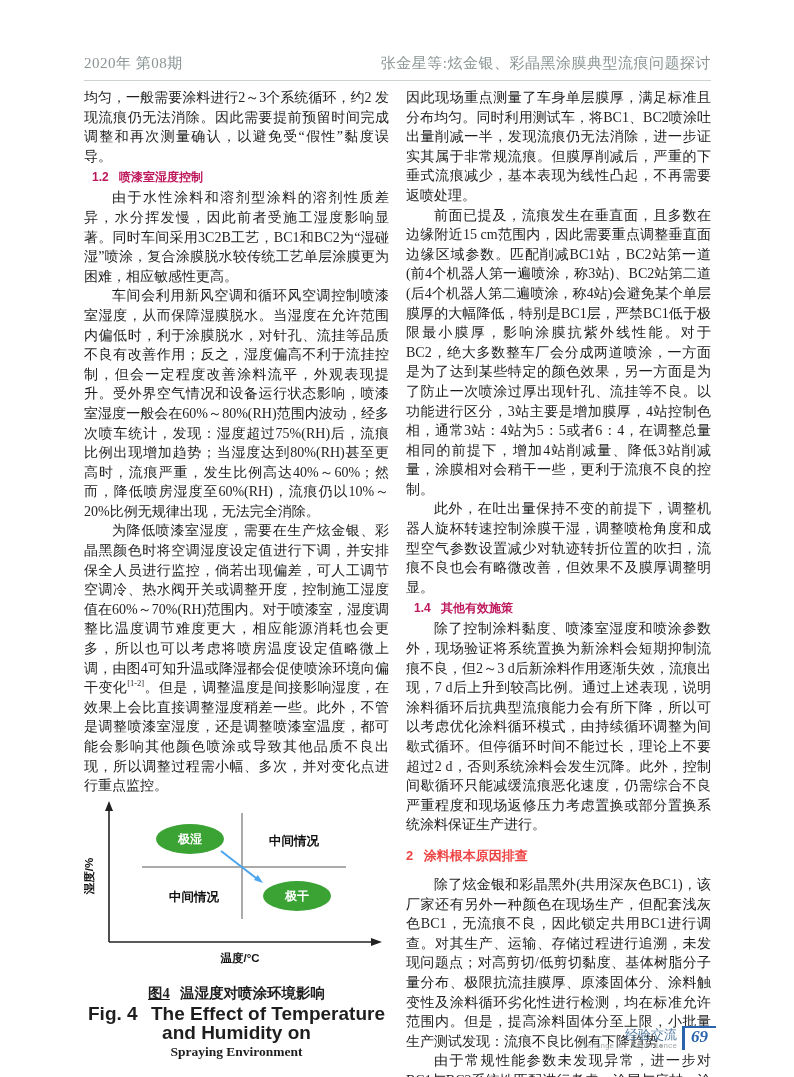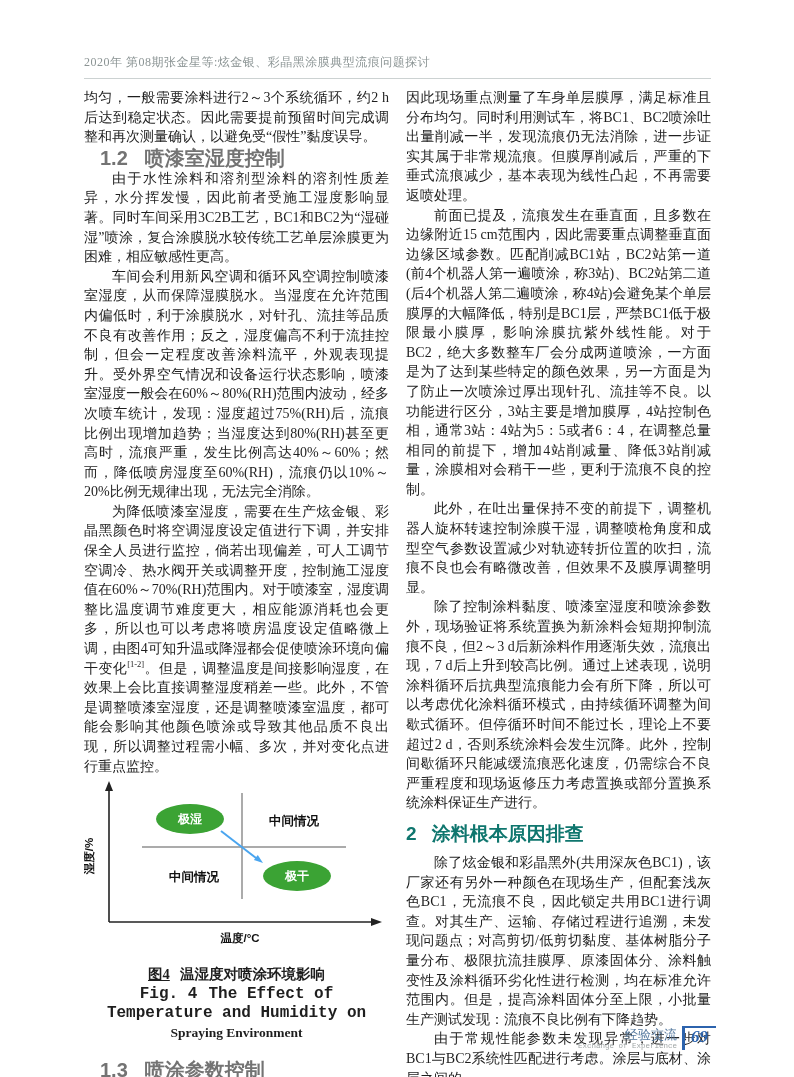--- a/index.html
+++ b/index.html
@@ -3,49 +3,49 @@
 <meta charset="utf-8">
 <style>
   html,body { margin:0; padding:0; background:#e8e8e8; }
   .page {
     position:relative; width:794px; height:1077px; background:#ffffff;
     font-family:"Liberation Serif", serif; overflow:hidden; margin:0 auto;
     color:#1e1e1e;
   }
   .header {
     position:absolute; top:54px; left:84px; width:627px;
-    display:flex; justify-content:flex-start; align-items:flex-end;
-    font-size:12px; color:#8b9494; letter-spacing:0.5px;
+    display:flex; justify-content:space-between; align-items:flex-end;
+    font-size:15px; color:#8b9494; letter-spacing:0.5px;
     border-bottom:1px solid #ccd2d2; padding-bottom:7px;
   }
   .columns {
     position:absolute; top:88px; left:84px; width:627px;
     display:flex; gap:17px;
   }
   .col { width:305px; font-size:14px; line-height:19.6px; text-align:justify; }
   .col p { margin:0; text-indent:2em; }
   .col p.noindent { text-indent:0; }
   sup { font-size:8.5px; line-height:0;font-family:Liberation Serif, serif; }
   h3.sec {
-    margin:1px 16px; font-size:20px; line-height:20px; font-weight:bold;
-    color:#737373; font-family:"Liberation Sans", sans-serif; text-align:left;
+    margin:1px 8px; font-size:12px; line-height:20px; font-weight:bold;
+    color:#be185d; font-family:"Liberation Sans", sans-serif; text-align:left;
   }
   h3.sec .num { margin-right:0.85em; }
   h2.sec2 {
-    margin:9px 0 7px 0; font-size:19px; line-height:24px; font-weight:bold;
-    color:#0f766e; font-family:"Liberation Sans", sans-serif; text-align:left;
+    margin:9px 0 7px 0; font-size:13px; line-height:24px; font-weight:bold;
+    color:#ef4444; font-family:"Liberation Sans", sans-serif; text-align:left;
   }
   h2.sec2 .num { margin-right:0.8em; }
   .figure { margin:5px 0 18px 0; }
   .ell-label  { fill:#ffffff; font-size:12px;   font-weight:bold; text-anchor:middle; font-family:"Liberation Sans",sans-serif; }
   .mid-label  { fill:#111111; font-size:12.5px; font-weight:bold; text-anchor:middle; font-family:"Liberation Sans",sans-serif; }
   .axis-label { fill:#111111; font-size:11.5px; font-weight:bold; text-anchor:middle; font-family:"Liberation Sans",sans-serif; }
   .caption-cn { text-align:center; font-weight:bold; font-size:14.5px; margin-top:5px; line-height:21px; }
   .caption-cn .cap-num { margin-right:0.7em;text-decoration:underline; }
-  .caption-en { text-align:center; font-weight:bold; font-size:16px; line-height:19px; font-family:Liberation Mono, monospace; }
+  .caption-en { text-align:center; font-weight:bold; font-size:19px; line-height:19px; font-family:Liberation Sans, sans-serif; }
   .caption-en .cap-num { margin-right:0.7em; }
   .caption-en2 { text-align:center; font-weight:bold; font-size:13.5px; line-height:19px; margin-bottom:6px; }
   .footer {
     position:absolute; top:1026px; right:78px;
     display:flex; align-items:flex-start;
   }
   .footer-labels { text-align:right; margin-right:5px; margin-top:2px; }
   .footer-cn { color:#55799f; font-weight:normal; font-size:13px; font-family:"Liberation Sans",sans-serif; line-height:14px; }
   .footer-en { color:#a0a6a6; font-size:7.5px; font-family:Liberation Mono, monospace; line-height:9px; }
   .page-num-box {
@@ -63,21 +63,21 @@
 <div class="page">
 
   <div class="header">
     <span>2020年  第08期</span>
     <span>张金星等:炫金银、彩晶黑涂膜典型流痕问题探讨</span>
   </div>
 
   <div class="columns">
 
     <div class="col">
-      <p class="noindent">均匀，一般需要涂料进行2～3个系统循环，约2 h后达到稳定状态。因此需要提前预留时间完成调整和再次测量确认，以避免受“假性”黏度误导。</p>
+      <p class="noindent">均匀，一般需要涂料进行2～3个系统循环，约2 发现流痕仍无法消除。因此需要提前预留时间完成调整和再次测量确认，以避免受“假性”黏度误导。</p>
 
       <h3 class="sec"><span class="num">1.2</span><span>喷漆室湿度控制</span></h3>
 
       <p>由于水性涂料和溶剂型涂料的溶剂性质差异，水分挥发慢，因此前者受施工湿度影响显著。同时车间采用3C2B工艺，BC1和BC2为“湿碰湿”喷涂，复合涂膜脱水较传统工艺单层涂膜更为困难，相应敏感性更高。</p>
       <p>车间会利用新风空调和循环风空调控制喷漆室湿度，从而保障湿膜脱水。当湿度在允许范围内偏低时，利于涂膜脱水，对针孔、流挂等品质不良有改善作用；反之，湿度偏高不利于流挂控制，但会一定程度改善涂料流平，外观表现提升。受外界空气情况和设备运行状态影响，喷漆室湿度一般会在60%～80%(RH)范围内波动，经多次喷车统计，发现：湿度超过75%(RH)后，流痕比例出现增加趋势；当湿度达到80%(RH)甚至更高时，流痕严重，发生比例高达40%～60%；然而，降低喷房湿度至60%(RH)，流痕仍以10%～20%比例无规律出现，无法完全消除。</p>
       <p><span>为降低喷漆室湿度，需要在生产炫金银、彩晶黑颜色时将空调湿度设定值进行下调，并安排保全人员进行监控，倘若出现偏差，可人工调节空调冷、热水阀开关或调整开度，控制施工湿度值在60%～70%(RH)范围内。对于喷漆室，湿度调整比温度调节难度更大，相应能源消耗也会更多，所以也可以考虑将喷房温度设定值略微上调，由图4可知升温或降湿都会促使喷涂环境向偏干变化</span><sup>[1-2]</sup><span>。但是，调整温度是间接影响湿度，在效果上会比直接调整湿度稍差一些。此外，不管是调整喷漆室湿度，还是调整喷漆室温度，都可能会影响其他颜色喷涂或导致其他品质不良出现，所以调整过程需小幅、多次，并对变化点进行重点监控。</span></p>
 
       <div class="figure">
         <svg width="305" height="172" viewBox="0 0 305 172">
 
@@ -112,20 +112,21 @@
 
       <h3 class="sec"><span class="num">1.3</span><span>喷涂参数控制</span></h3>
       <p>一般而言，膜厚高低会直接影响涂膜流挂情况，</p>
     </div>
 
     <div class="col">
       <p class="noindent">因此现场重点测量了车身单层膜厚，满足标准且分布均匀。同时利用测试车，将BC1、BC2喷涂吐出量削减一半，发现流痕仍无法消除，进一步证实其属于非常规流痕。但膜厚削减后，严重的下垂式流痕减少，基本表现为线性凸起，不再需要返喷处理。</p>
       <p>前面已提及，流痕发生在垂直面，且多数在边缘附近15 cm范围内，因此需要重点调整垂直面边缘区域参数。匹配削减BC1站，BC2站第一道(前4个机器人第一遍喷涂，称3站)、BC2站第二道(后4个机器人第二遍喷涂，称4站)会避免某个单层膜厚的大幅降低，特别是BC1层，严禁BC1低于极限最小膜厚，影响涂膜抗紫外线性能。对于BC2，绝大多数整车厂会分成两道喷涂，一方面是为了达到某些特定的颜色效果，另一方面是为了防止一次喷涂过厚出现针孔、流挂等不良。以功能进行区分，3站主要是增加膜厚，4站控制色相，通常3站：4站为5：5或者6：4，在调整总量相同的前提下，增加4站削减量、降低3站削减量，涂膜相对会稍干一些，更利于流痕不良的控制。</p>
       <p>此外，在吐出量保持不变的前提下，调整机器人旋杯转速控制涂膜干湿，调整喷枪角度和成型空气参数设置减少对轨迹转折位置的吹扫，流痕不良也会有略微改善，但效果不及膜厚调整明显。</p>
 
+      <h3 class="sec"><span class="num">1.4</span><span>其他有效施策</span></h3>
       <p>除了控制涂料黏度、喷漆室湿度和喷涂参数外，现场验证将系统置换为新涂料会短期抑制流痕不良，但2～3 d后新涂料作用逐渐失效，流痕出现，7 d后上升到较高比例。通过上述表现，说明涂料循环后抗典型流痕能力会有所下降，所以可以考虑优化涂料循环模式，由持续循环调整为间歇式循环。但停循环时间不能过长，理论上不要超过2 d，否则系统涂料会发生沉降。此外，控制间歇循环只能减缓流痕恶化速度，仍需综合不良严重程度和现场返修压力考虑置换或部分置换系统涂料保证生产进行。</p>
 
       <h2 class="sec2"><span class="num">2</span><span>涂料根本原因排查</span></h2>
       <p>除了炫金银和彩晶黑外(共用深灰色BC1)，该厂家还有另外一种颜色在现场生产，但配套浅灰色BC1，无流痕不良，因此锁定共用BC1进行调查。对其生产、运输、存储过程进行追溯，未发现问题点；对高剪切/低剪切黏度、基体树脂分子量分布、极限抗流挂膜厚、原漆固体分、涂料触变性及涂料循环劣化性进行检测，均在标准允许范围内。但是，提高涂料固体分至上限，小批量生产测试发现：流痕不良比例有下降趋势。</p>
       <p>由于常规性能参数未发现异常，进一步对BC1与BC2系统性匹配进行考虑。涂层与底材、涂层之间的</p>
     </div>
 
   </div>
 
   <div class="footer">

